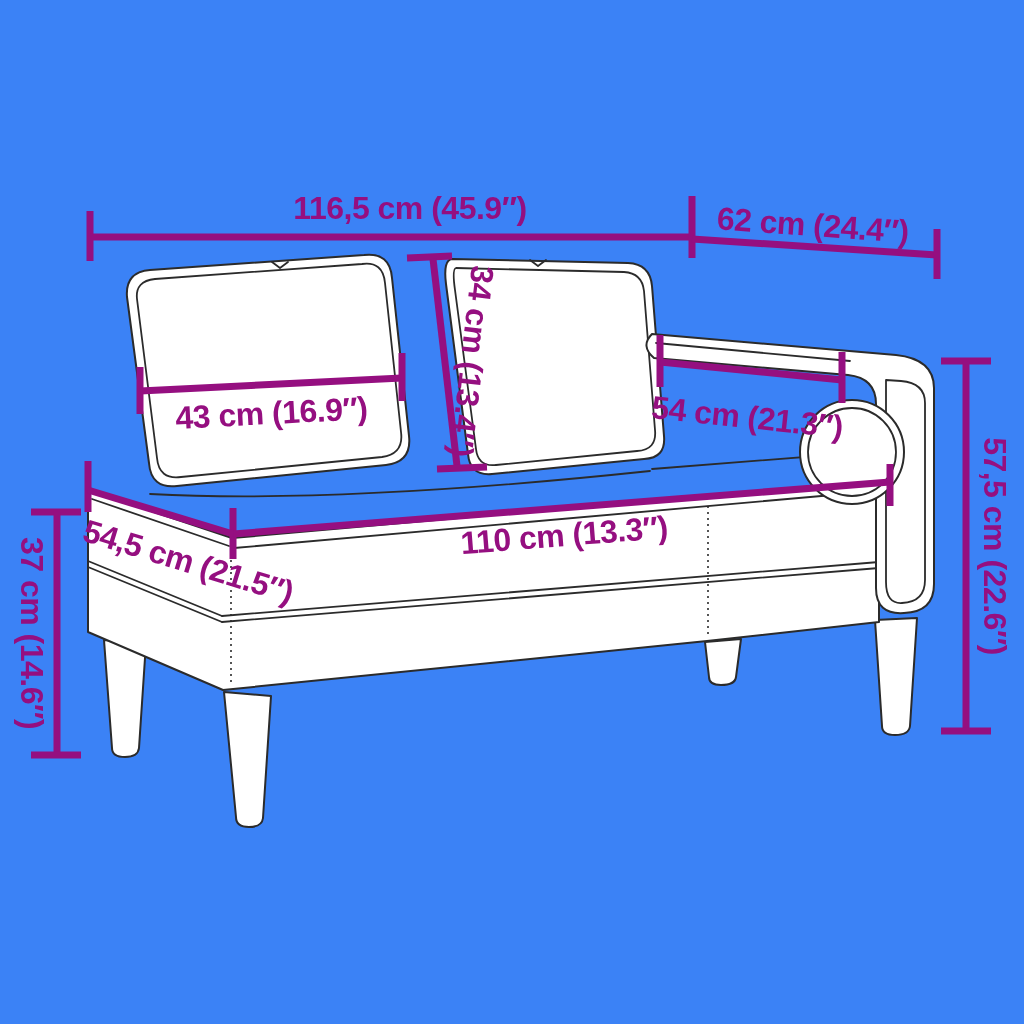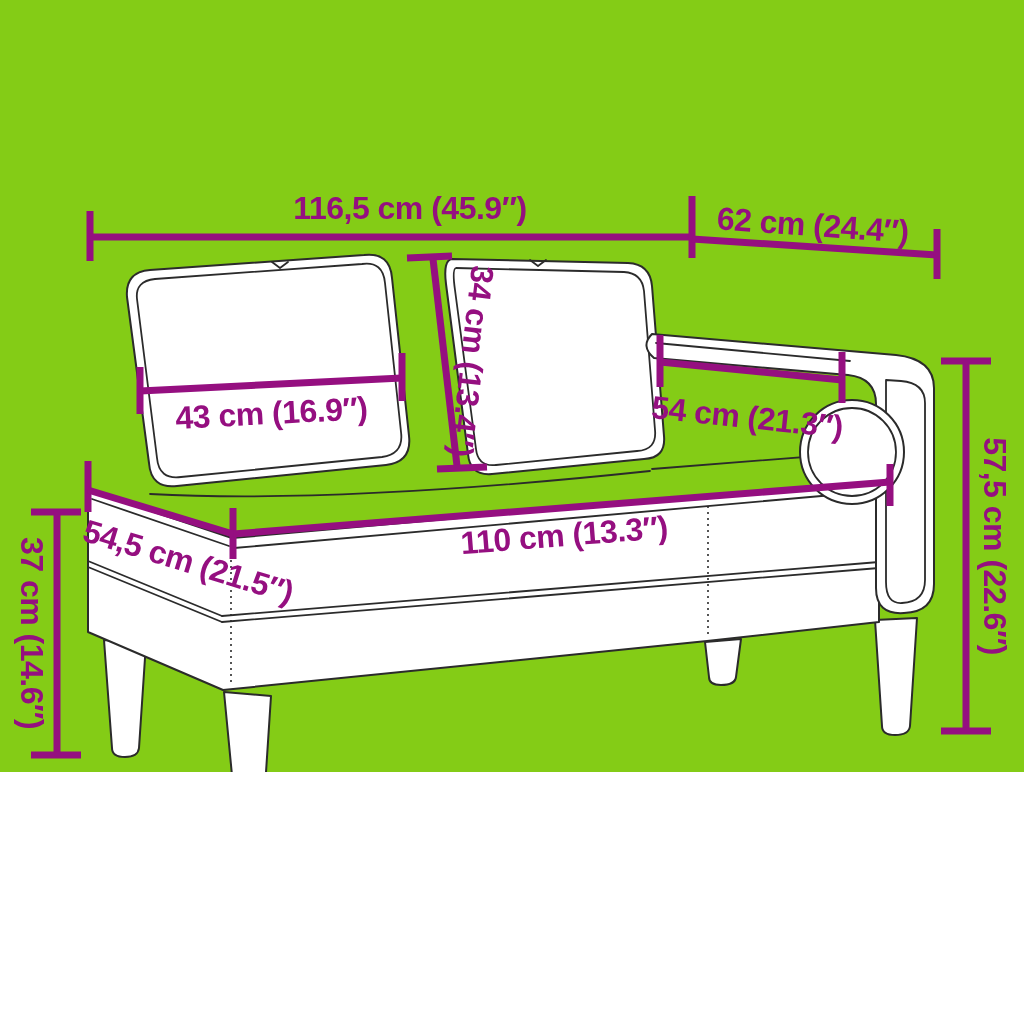--- a/index.html
+++ b/index.html
@@ -1,16 +1,16 @@
 <!DOCTYPE html>
 <html><head>
 <meta charset="utf-8">
 <style>
   html,body{margin:0;padding:0;background:#ffffff;}
-  .canvas{position:relative;width:1024px;height:772px;background:#84cc16;overflow:hidden;}
+  .canvas{position:relative;width:1024px;height:1024px;background:#3b82f6;overflow:hidden;}
   svg{display:block;width:1024px;height:1024px;}
   
   .o{fill:#ffffff;stroke:#2b2b2b;stroke-width:2;stroke-linejoin:round;stroke-linecap:round;}
   .l{fill:none;stroke:#2b2b2b;stroke-width:1.8;stroke-linejoin:round;stroke-linecap:round;}
   .dash{fill:none;stroke:#2b2b2b;stroke-width:1.6;stroke-dasharray:2 4;}
   
   .dl{fill:none;stroke:#950f80;stroke-width:7;stroke-linecap:butt;}
   .dt{fill:#950f80;font-family:"Liberation Sans",sans-serif;font-weight:700;font-size:32px;text-anchor:middle;letter-spacing:-0.5px;}
 </style>
 </head>

